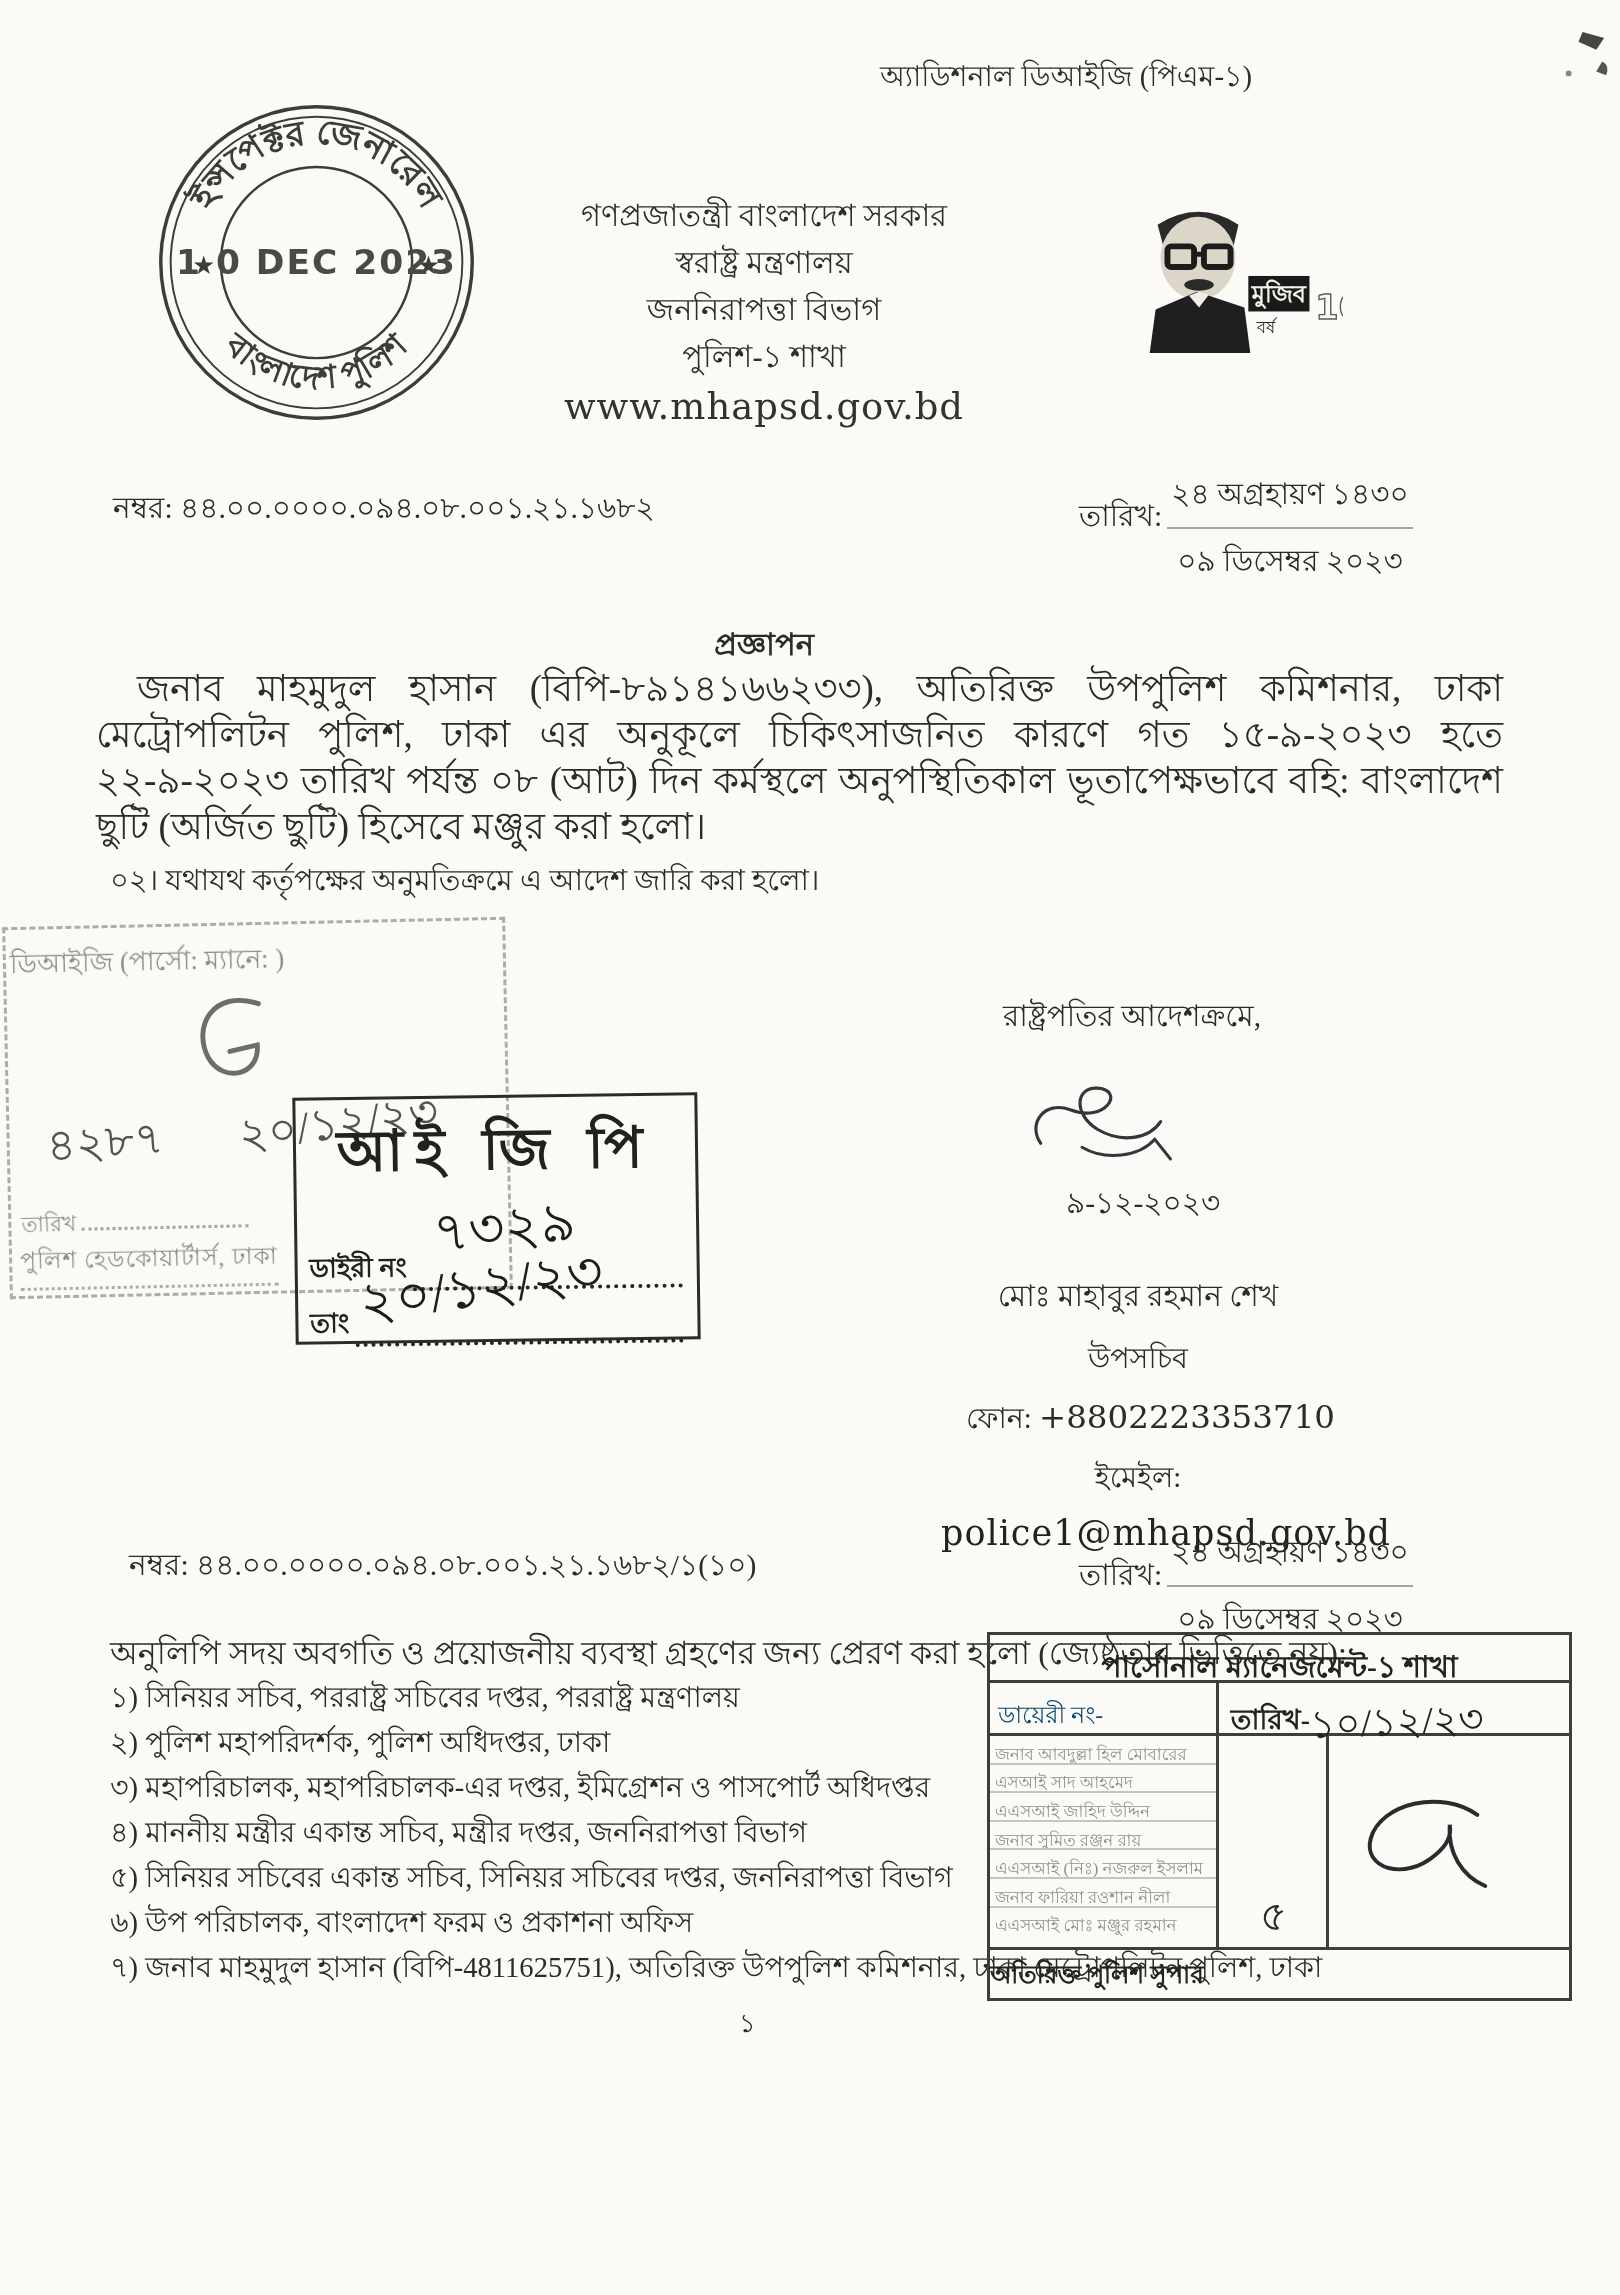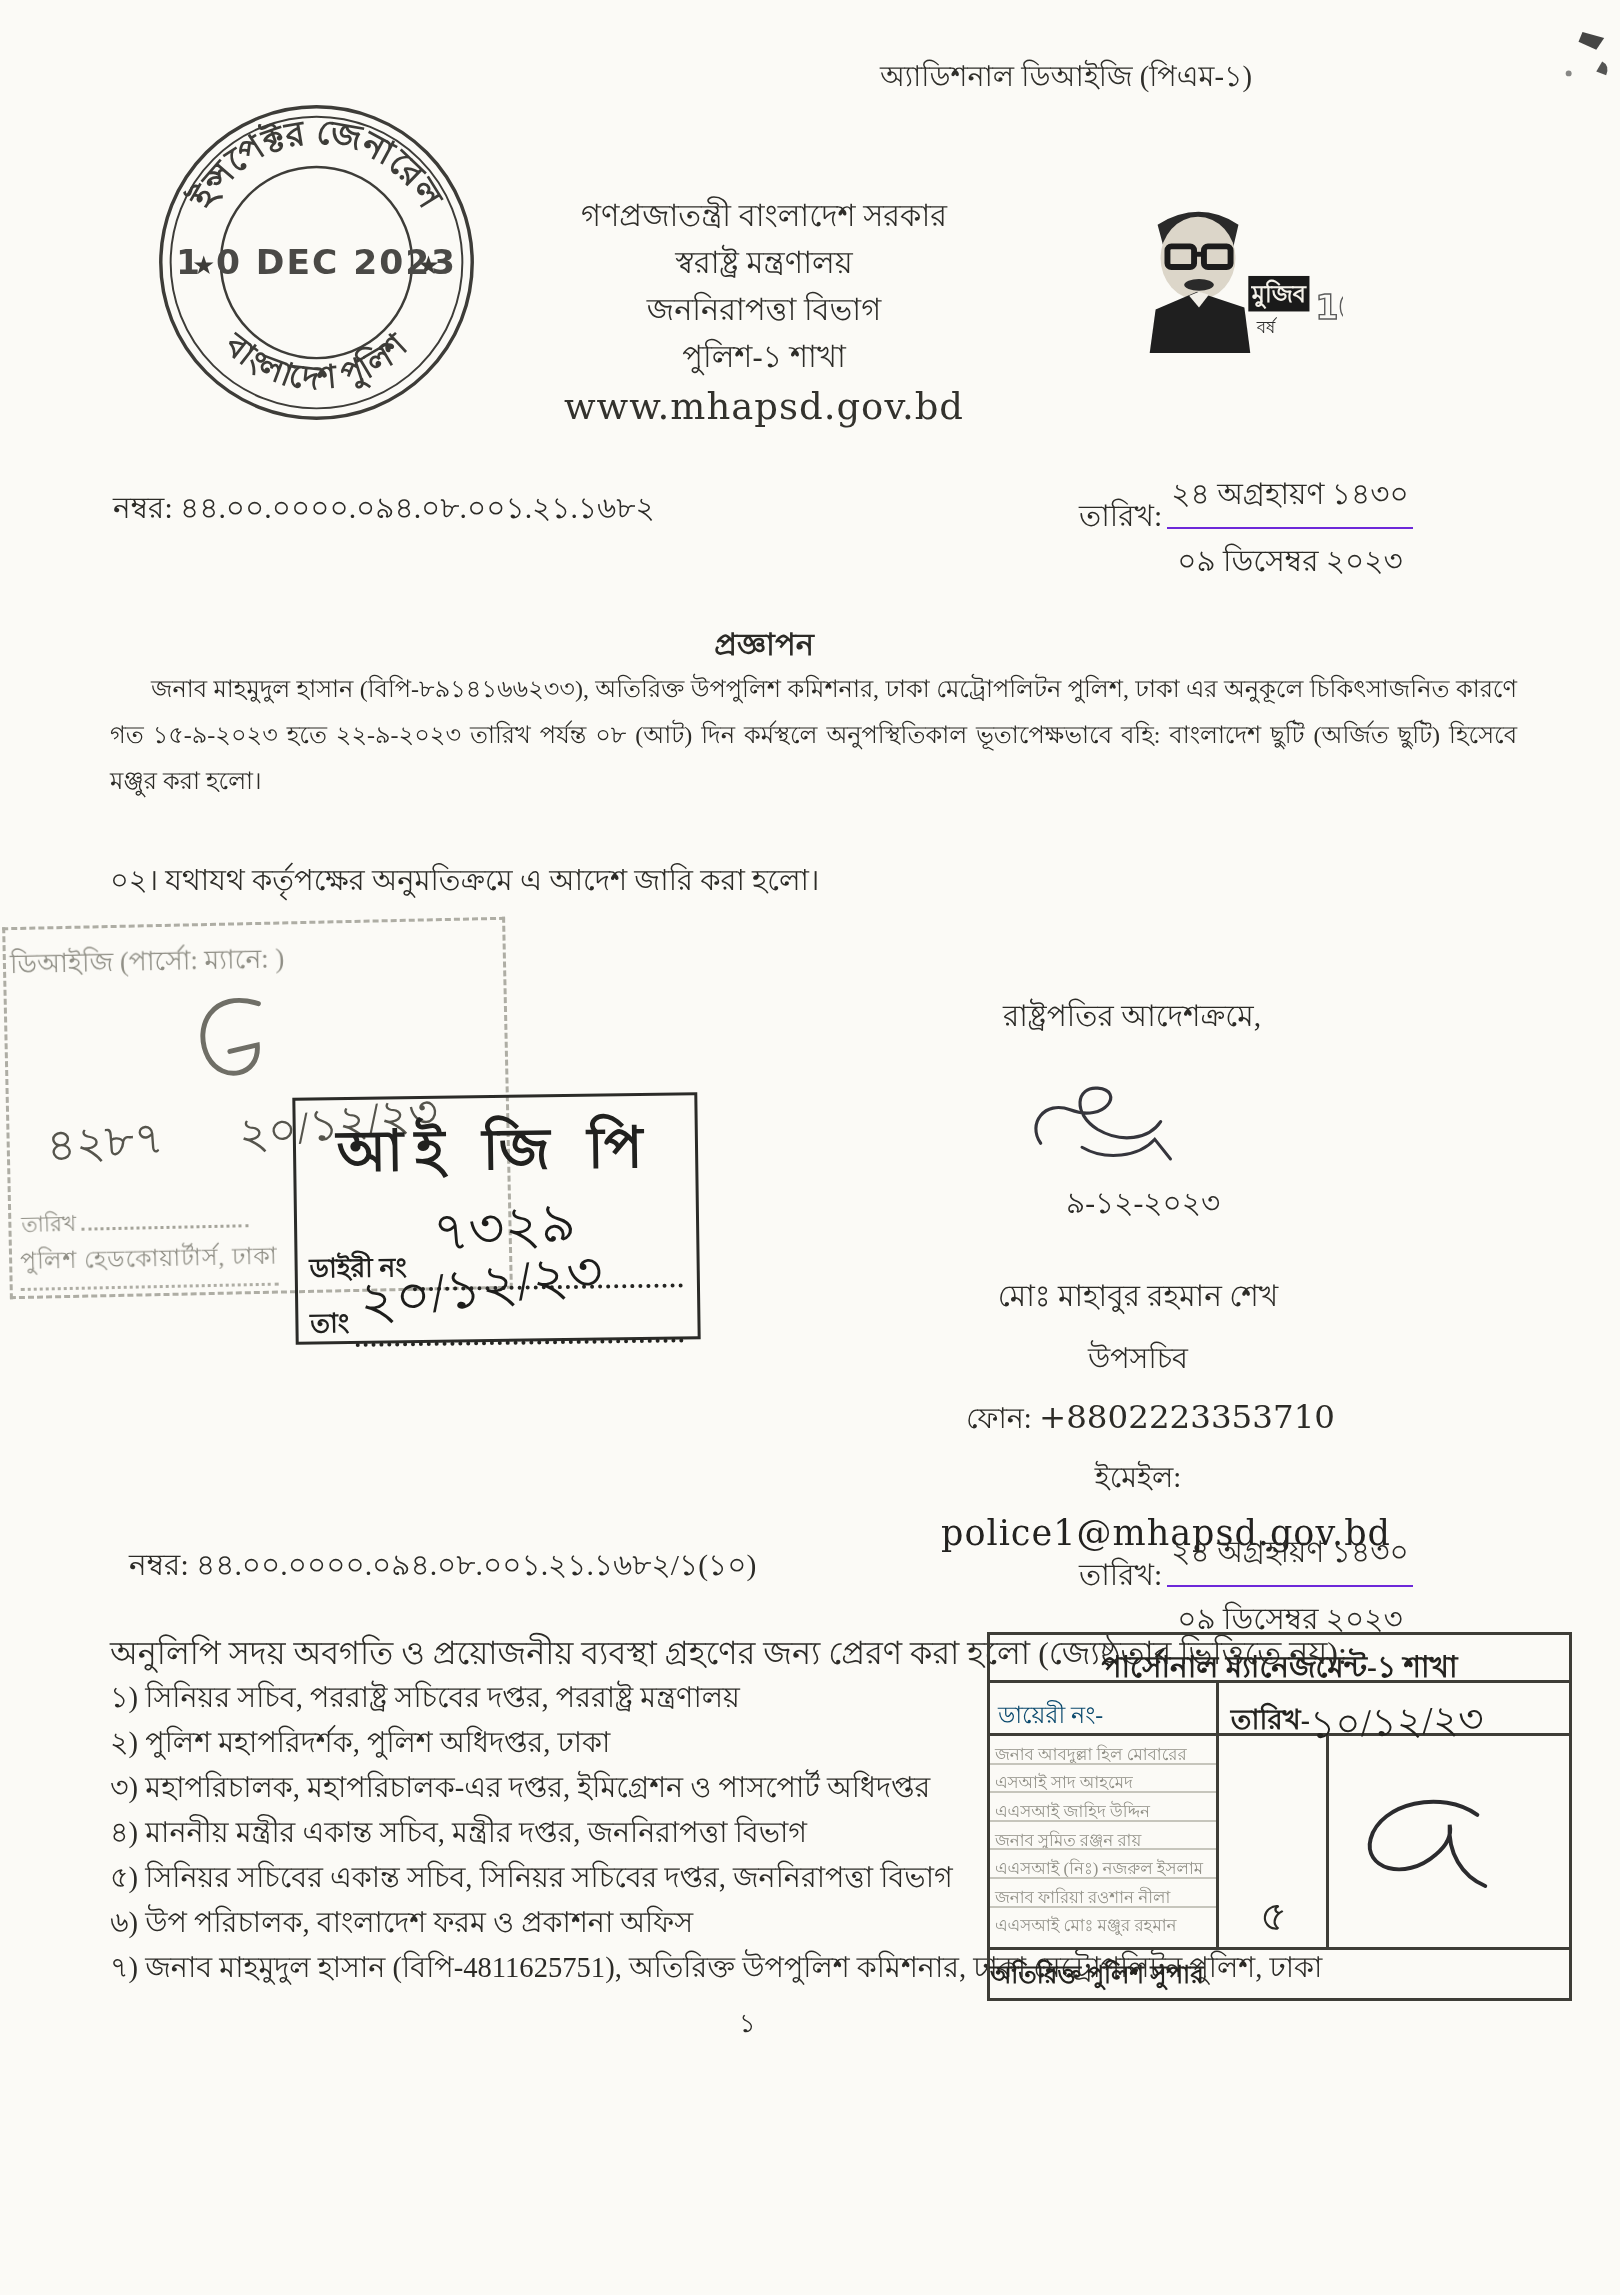--- a/index.html
+++ b/index.html
@@ -13,25 +13,25 @@
   .bn{font-family:"Liberation Serif","DejaVu Serif",serif;}
   .nowrap{white-space:nowrap;}
 
   
   .gov-header{left:424px;top:193px;width:680px;text-align:center;font-size:30.5px;line-height:47px;color:#2e2d29;}
   .gov-header .site{font-family:"DejaVu Serif",serif;font-size:37px;letter-spacing:1px;margin-top:2px;color:#33322d;}
 
   
   .memo-line{font-size:29.6px;color:#2c2b27;}
   .date-value{width:246px;text-align:center;font-size:29.6px;}
-  .date-value .dv1{display:inline-block;border-bottom:2px solid #6d28d9;padding:0 3.9px 5.9px 3.9px;}
+  .date-value .dv1{display:inline-block;border-bottom:2px solid #a3a3a3;padding:0 3.9px 5.9px 3.9px;}
   .date-value .dv2{margin-top:8.9px;}
 
   .heading{left:424px;top:621px;width:680px;text-align:center;font-size:30.5px;font-weight:700;}
-  .para{left:110px;top:666px;width:1407px;font-size:24px;line-height:46px;text-align:justify;text-indent:41px;color:#2c2b27;}
+  .para{left:96px;top:666px;width:1407px;font-size:37px;line-height:46px;text-align:justify;text-indent:41px;color:#2c2b27;}
   .para2{left:110px;top:857px;font-size:29px;color:#2c2b27;}
 
   
   .faded-stamp{left:5.9px;top:922px;width:497px;height:366px;border:3px dashed #aeada4;
     transform:rotate(-1.2deg);color:#8f8e85;}
   .faded-stamp .l1{position:absolute;top:13.8px;left:3.9px;font-size:26.6px;white-space:nowrap;filter:blur(0.4px);}
   .faded-stamp .hand1{position:absolute;left:37px;top:179px;font-size:45px;color:#55544c;transform:rotate(-3deg);}
   .faded-stamp .hand2{position:absolute;left:229px;top:165px;font-size:45px;color:#55544c;transform:rotate(-6deg);}
   .faded-stamp .trow{position:absolute;top:278px;left:9.9px;width:296px;font-size:21.7px;filter:blur(0.3px);}
   .faded-stamp .trow .dots{display:inline-block;width:167px;border-bottom:3.9px dotted #a5a49a;vertical-align:baseline;}

